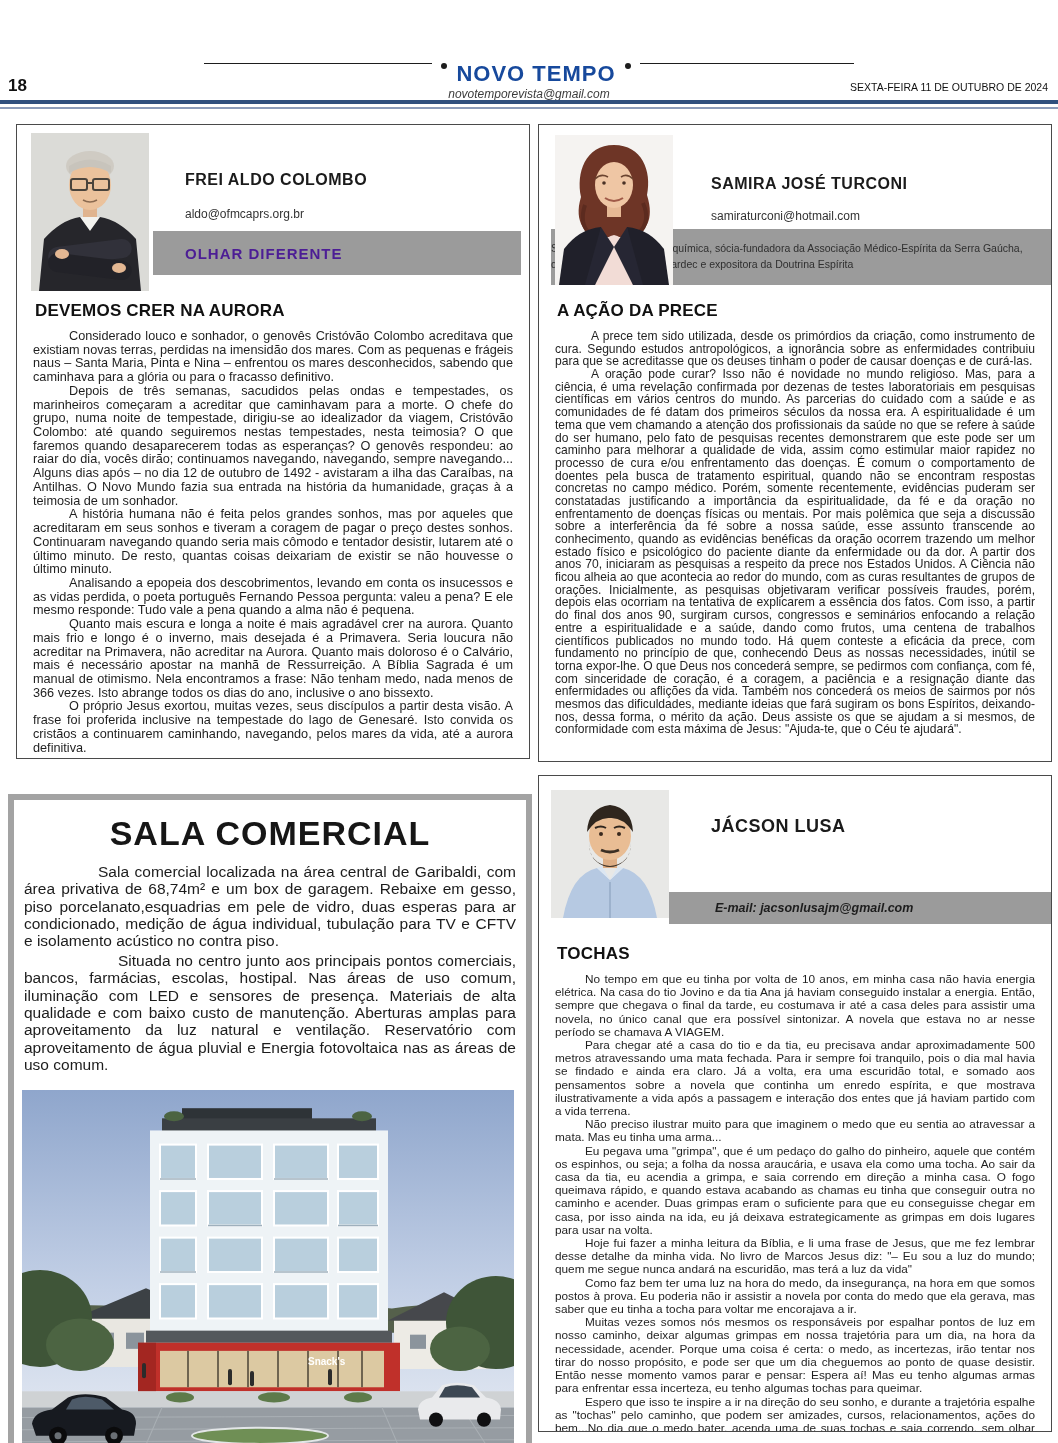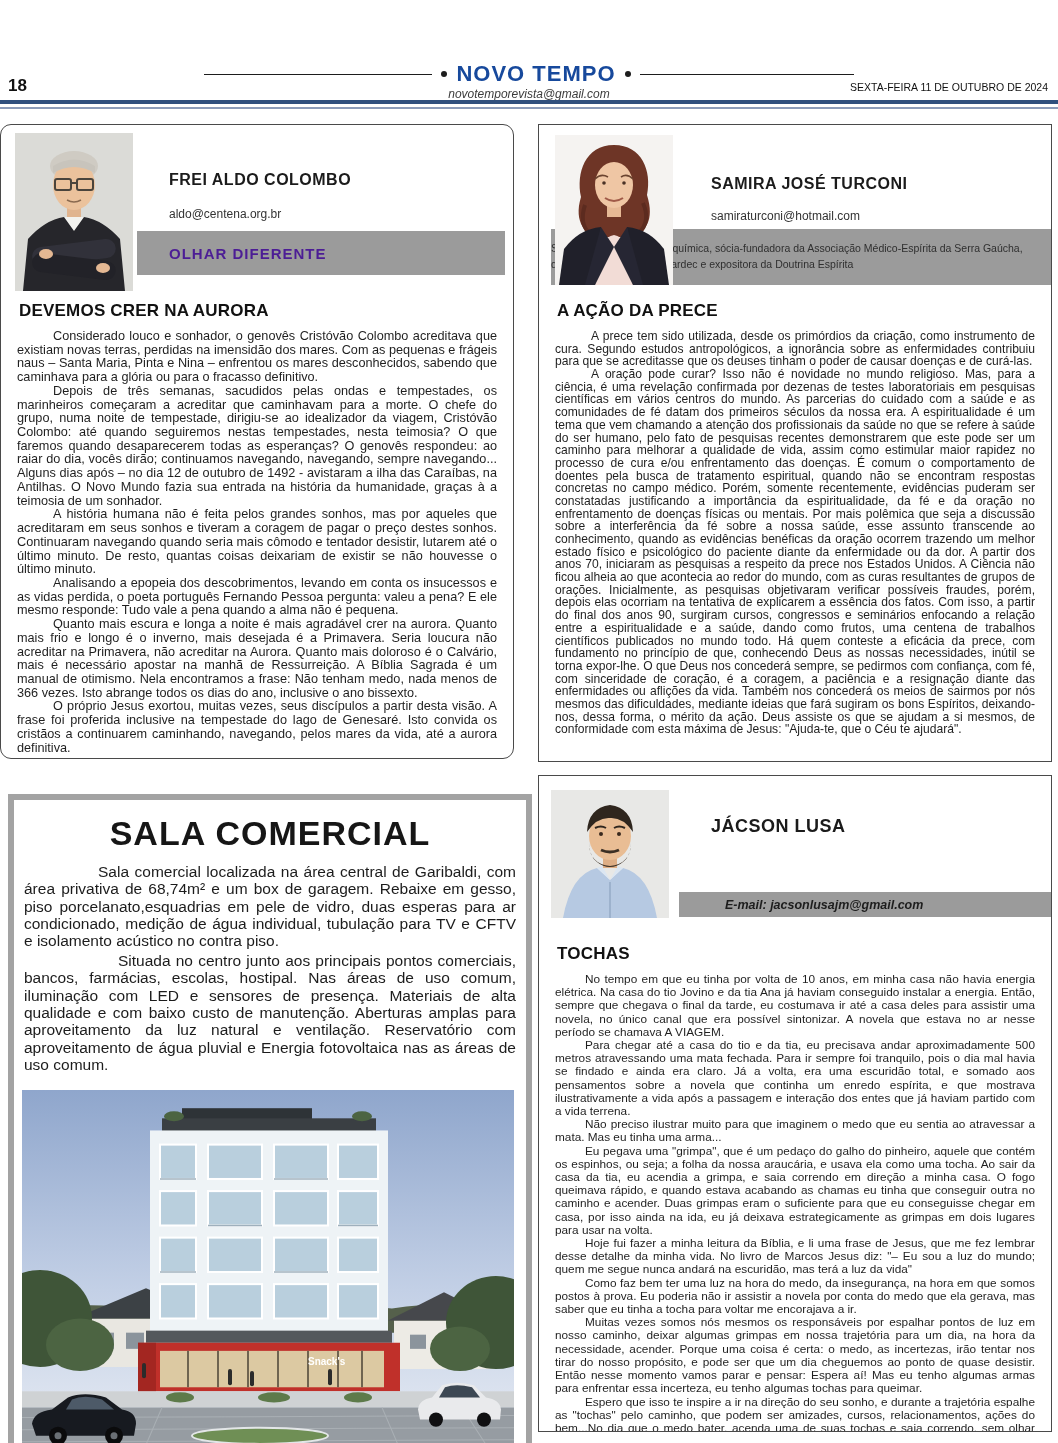--- a/index.html
+++ b/index.html
@@ -1,33 +1,33 @@
 <!DOCTYPE html>
 <html><head>
 <meta charset="utf-8">
 <style>
   html,body{margin:0;padding:0;background:#ffffff;}
   .page{position:relative;width:1058px;height:1443px;background:#fff;
         font-family:"Liberation Sans",sans-serif;color:#1f1f1f;overflow:hidden;}
 
   
   .page-number{position:absolute;left:8px;top:76px;font-size:17px;font-weight:bold;color:#111;}
-  .masthead{position:absolute;top:63px;left:0;right:0;display:flex;align-items:center;justify-content:center;gap:9px;}
+  .masthead{position:absolute;top:63px;left:0;right:0;display:flex;justify-content:center;gap:9px;}
   .hline{height:0;border-top:1.5px solid #1d1d1d;}
   .hline.l{width:228px;} .hline.r{width:214px;}
   .dot{width:6px;height:6px;border-radius:50%;background:#1d1d1d;}
   .masthead-title{font-size:22px;font-weight:bold;letter-spacing:1px;color:#17499c;line-height:1;}
   .masthead-email{position:absolute;top:87px;left:0;right:0;text-align:center;font-style:italic;font-size:12px;color:#3c3c3c;}
   .edition-date{position:absolute;top:81px;right:10px;font-size:10.5px;color:#111;}
   .rule-top{position:absolute;left:0;right:0;top:100px;height:4px;background:#30507e;}
   .rule-bottom{position:absolute;left:0;right:0;top:107px;height:2px;background:#8c9cba;}
 
   
   .box{position:absolute;border:1px solid #4a4a4a;background:#fff;overflow:hidden;}
-  #box-left-top{left:0;top:124px;width:512px;height:633px;border-radius:11px;}
+  #box-left-top{left:16px;top:124px;width:512px;height:633px;}
   #box-right-top{left:538px;top:124px;width:512px;height:636px;}
   #box-ad{left:8px;top:794px;width:512px;height:662px;border:6px solid #a3a3a3;}
   #box-right-bottom{left:538px;top:775px;width:512px;height:655px;}
 
   
   .author{position:relative;height:162px;}
   .photo{position:absolute;z-index:2;}
   .author-name{position:absolute;font-weight:bold;font-size:16px;letter-spacing:.5px;color:#1b1b1b;z-index:3;}
   .author-email{position:absolute;font-size:12px;color:#333;z-index:3;}
   .banner{position:absolute;background:#9b9b9b;z-index:1;display:flex;align-items:center;}
@@ -45,21 +45,21 @@
   #samira-photo{left:16px;top:10px;width:118px;height:150px;}
   #samira-name{left:172px;top:50px;}
   #samira-email{left:172px;top:84px;}
   #samira-banner{left:12px;right:0;top:104px;height:56px;padding-right:14px;}
 
   
   .author.short{height:158px;}
   #jacson-photo{left:12px;top:14px;width:118px;height:128px;}
   #jacson-name{left:172px;top:40px;font-size:18px;}
   #jacson-bio{position:absolute;left:172px;top:76px;width:334px;font-size:11.5px;line-height:1.5;color:#2e2e2e;z-index:3;}
-  #jacson-banner{left:130px;right:0;top:116px;height:25px;padding-left:46px;margin-left:10px;}
+  #jacson-banner{left:130px;right:0;top:116px;height:32px;padding-left:46px;}
 
   
   .article{padding:0 16px;}
   .article-title{font-size:17px;font-weight:800;color:#111;margin:14px 2px 9px;letter-spacing:.2px;}
   .body p{margin:0;text-align:justify;text-indent:36px;}
   #article-aurora .body p{font-size:12.7px;line-height:1.08;}
   #article-prece  .body p{font-size:12.1px;line-height:1.05;}
   #article-tochas .body p{font-size:11.8px;line-height:1.12;text-indent:30px;}
   #article-tochas .article-title{margin-top:10px;}
 
@@ -104,21 +104,21 @@
         <line x1="56" y1="50" x2="62" y2="50" stroke="#4a443c" stroke-width="2"></line>
         <path d="M52 67 Q59 71 66 67" stroke="#8a6a50" stroke-width="1.5" fill="none"></path>
         <polygon points="48,84 70,84 59,98" fill="#f2f2ef"></polygon>
         <path d="M8 158 L13 106 Q30 87 49 84 L59 98 L69 84 Q88 87 105 106 L110 158 Z" fill="#26262b"></path>
         <rect x="17" y="110" width="84" height="19" rx="9.5" transform="rotate(-7 59 120)" fill="#31313a"></rect>
         <rect x="17" y="124" width="84" height="19" rx="9.5" transform="rotate(7 59 133)" fill="#222228"></rect>
         <ellipse cx="31" cy="121" rx="7" ry="5" fill="#e4b893"></ellipse>
         <ellipse cx="88" cy="135" rx="7" ry="5" fill="#e4b893"></ellipse>
       </svg>
       <div class="author-name" id="aldo-name">FREI ALDO COLOMBO</div>
-      <div class="author-email" id="aldo-email">aldo@centena.org.br</div>
+      <div class="author-email" id="aldo-email">aldo@ofmcaprs.org.br</div>
       <div class="banner" id="aldo-banner">
         <span class="banner-label">OLHAR DIFERENTE</span>
       </div>
     </div>
     <div class="article" id="article-aurora">
       <h2 class="article-title">DEVEMOS CRER NA AURORA</h2>
       <div class="body">
         <p>Considerado louco e sonhador, o genovês Cristóvão Colombo acreditava que existiam novas terras, perdidas na imensidão dos mares. Com as pequenas e frágeis naus – Santa Maria, Pinta e Nina – enfrentou os mares desconhecidos, sabendo que caminhava para a glória ou para o fracasso definitivo.</p>
         <p>Depois de três semanas, sacudidos pelas ondas e tempestades, os marinheiros começaram a acreditar que caminhavam para a morte. O chefe do grupo, numa noite de tempestade, dirigiu-se ao idealizador da viagem, Cristóvão Colombo: até quando seguiremos nestas tempestades, nesta teimosia? O que faremos quando desaparecerem todas as esperanças? O genovês respondeu: ao raiar do dia, vocês dirão; continuamos navegando, navegando, sempre navegando... Alguns dias após – no dia 12 de outubro de 1492 - avistaram a ilha das Caraíbas, na Antilhas. O Novo Mundo fazia sua entrada na história da humanidade, graças à a teimosia de um sonhador.</p>
         <p>A história humana não é feita pelos grandes sonhos, mas por aqueles que acreditaram em seus sonhos e tiveram a coragem de pagar o preço destes sonhos. Continuaram navegando quando seria mais cômodo e tentador desistir, lutarem até o último minuto. De resto, quantas coisas deixariam de existir se não houvesse o último minuto.</p>

